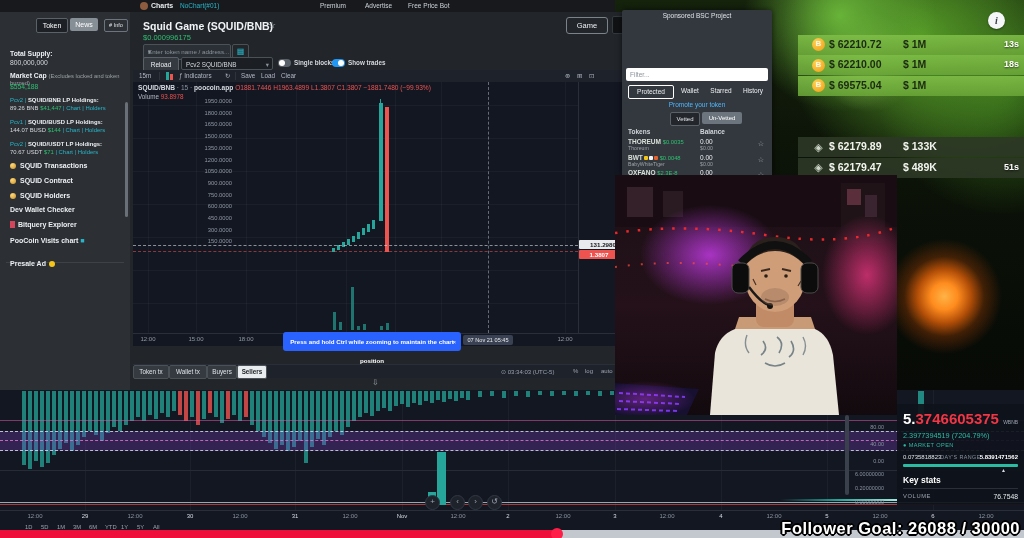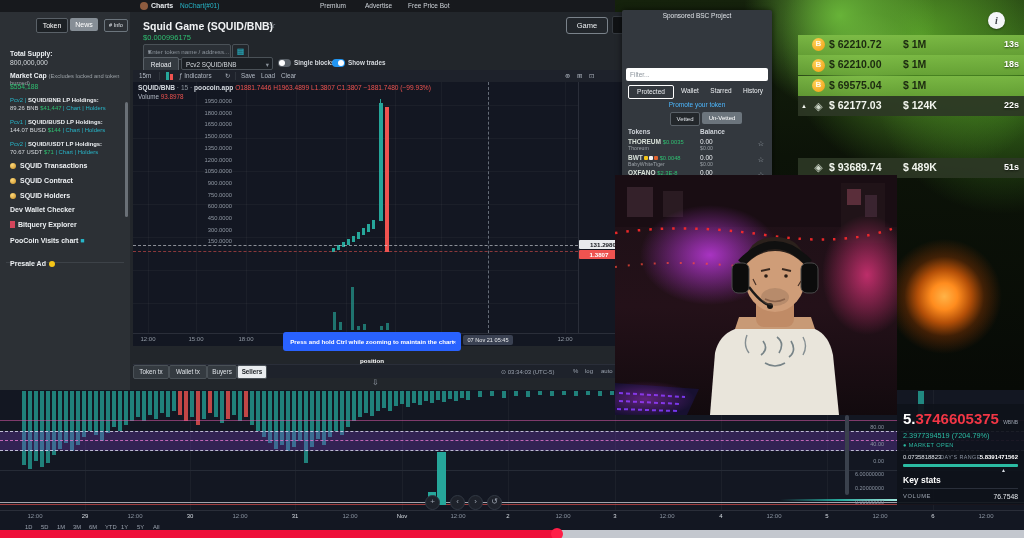--- a/index.html
+++ b/index.html
@@ -658,31 +658,31 @@
         <span class="tamount">$ 1M</span>
         <span class="ttime">18s</span>
       </div>
       <div class="trow green" style="top: 61.5px;">
         <span class="tchev"></span>
         <span class="ticon"></span>
         <span class="tprice">$ 69575.04</span>
         <span class="tamount">$ 1M</span>
         <span class="ttime"></span>
       </div>
-      <div class="trow dark" style="top: 82px;">
-        <span class="tchev">▲</span>
+      <div class="trow dark" style="top: 123px;">
+        <span class="tchev"></span>
         <span class="ticon"></span>
-        <span class="tprice">$ 62177.03</span>
-        <span class="tamount">$ 124K</span>
-        <span class="ttime">22s</span>
+        <span class="tprice">$ 62179.89</span>
+        <span class="tamount">$ 133K</span>
+        <span class="ttime"></span>
       </div>
       <div class="trow dark" style="top: 143.5px;">
         <span class="tchev"></span>
         <span class="ticon"></span>
-        <span class="tprice">$ 93689.74</span>
+        <span class="tprice">$ 62179.47</span>
         <span class="tamount">$ 489K</span>
         <span class="ttime">51s</span>
       </div>
     </div>
   <div class="abs" id="info-circle">i</div>
 
   <div class="abs" id="webcam">
     <svg width="282" height="240" viewBox="0 0 282 240">
       <defs>
         <radialGradient id="pg" cx="50%" cy="50%" r="50%">
@@ -749,20 +749,21 @@
     <span class="t" id="st-rhigh">5.8391471562</span>
     <div class="abs" id="st-bar"></div>
     <span class="t" id="st-marker">▲</span>
     <span class="t" id="st-key">Key stats</span>
     <div class="abs" id="st-div"></div>
     <span class="t" id="st-voll">VOLUME</span>
     <span class="t" id="st-volv">76.7548</span>
   </div>
 
   <div class="abs" id="goals">
+    <div>Follower Goal: 26088 / 30000</div>
   </div>
 
   <div class="abs" id="progress">
     <div id="progress-fill"></div>
     <div id="progress-dot"></div>
   </div>
 
 </div>
 
 </body></html>

